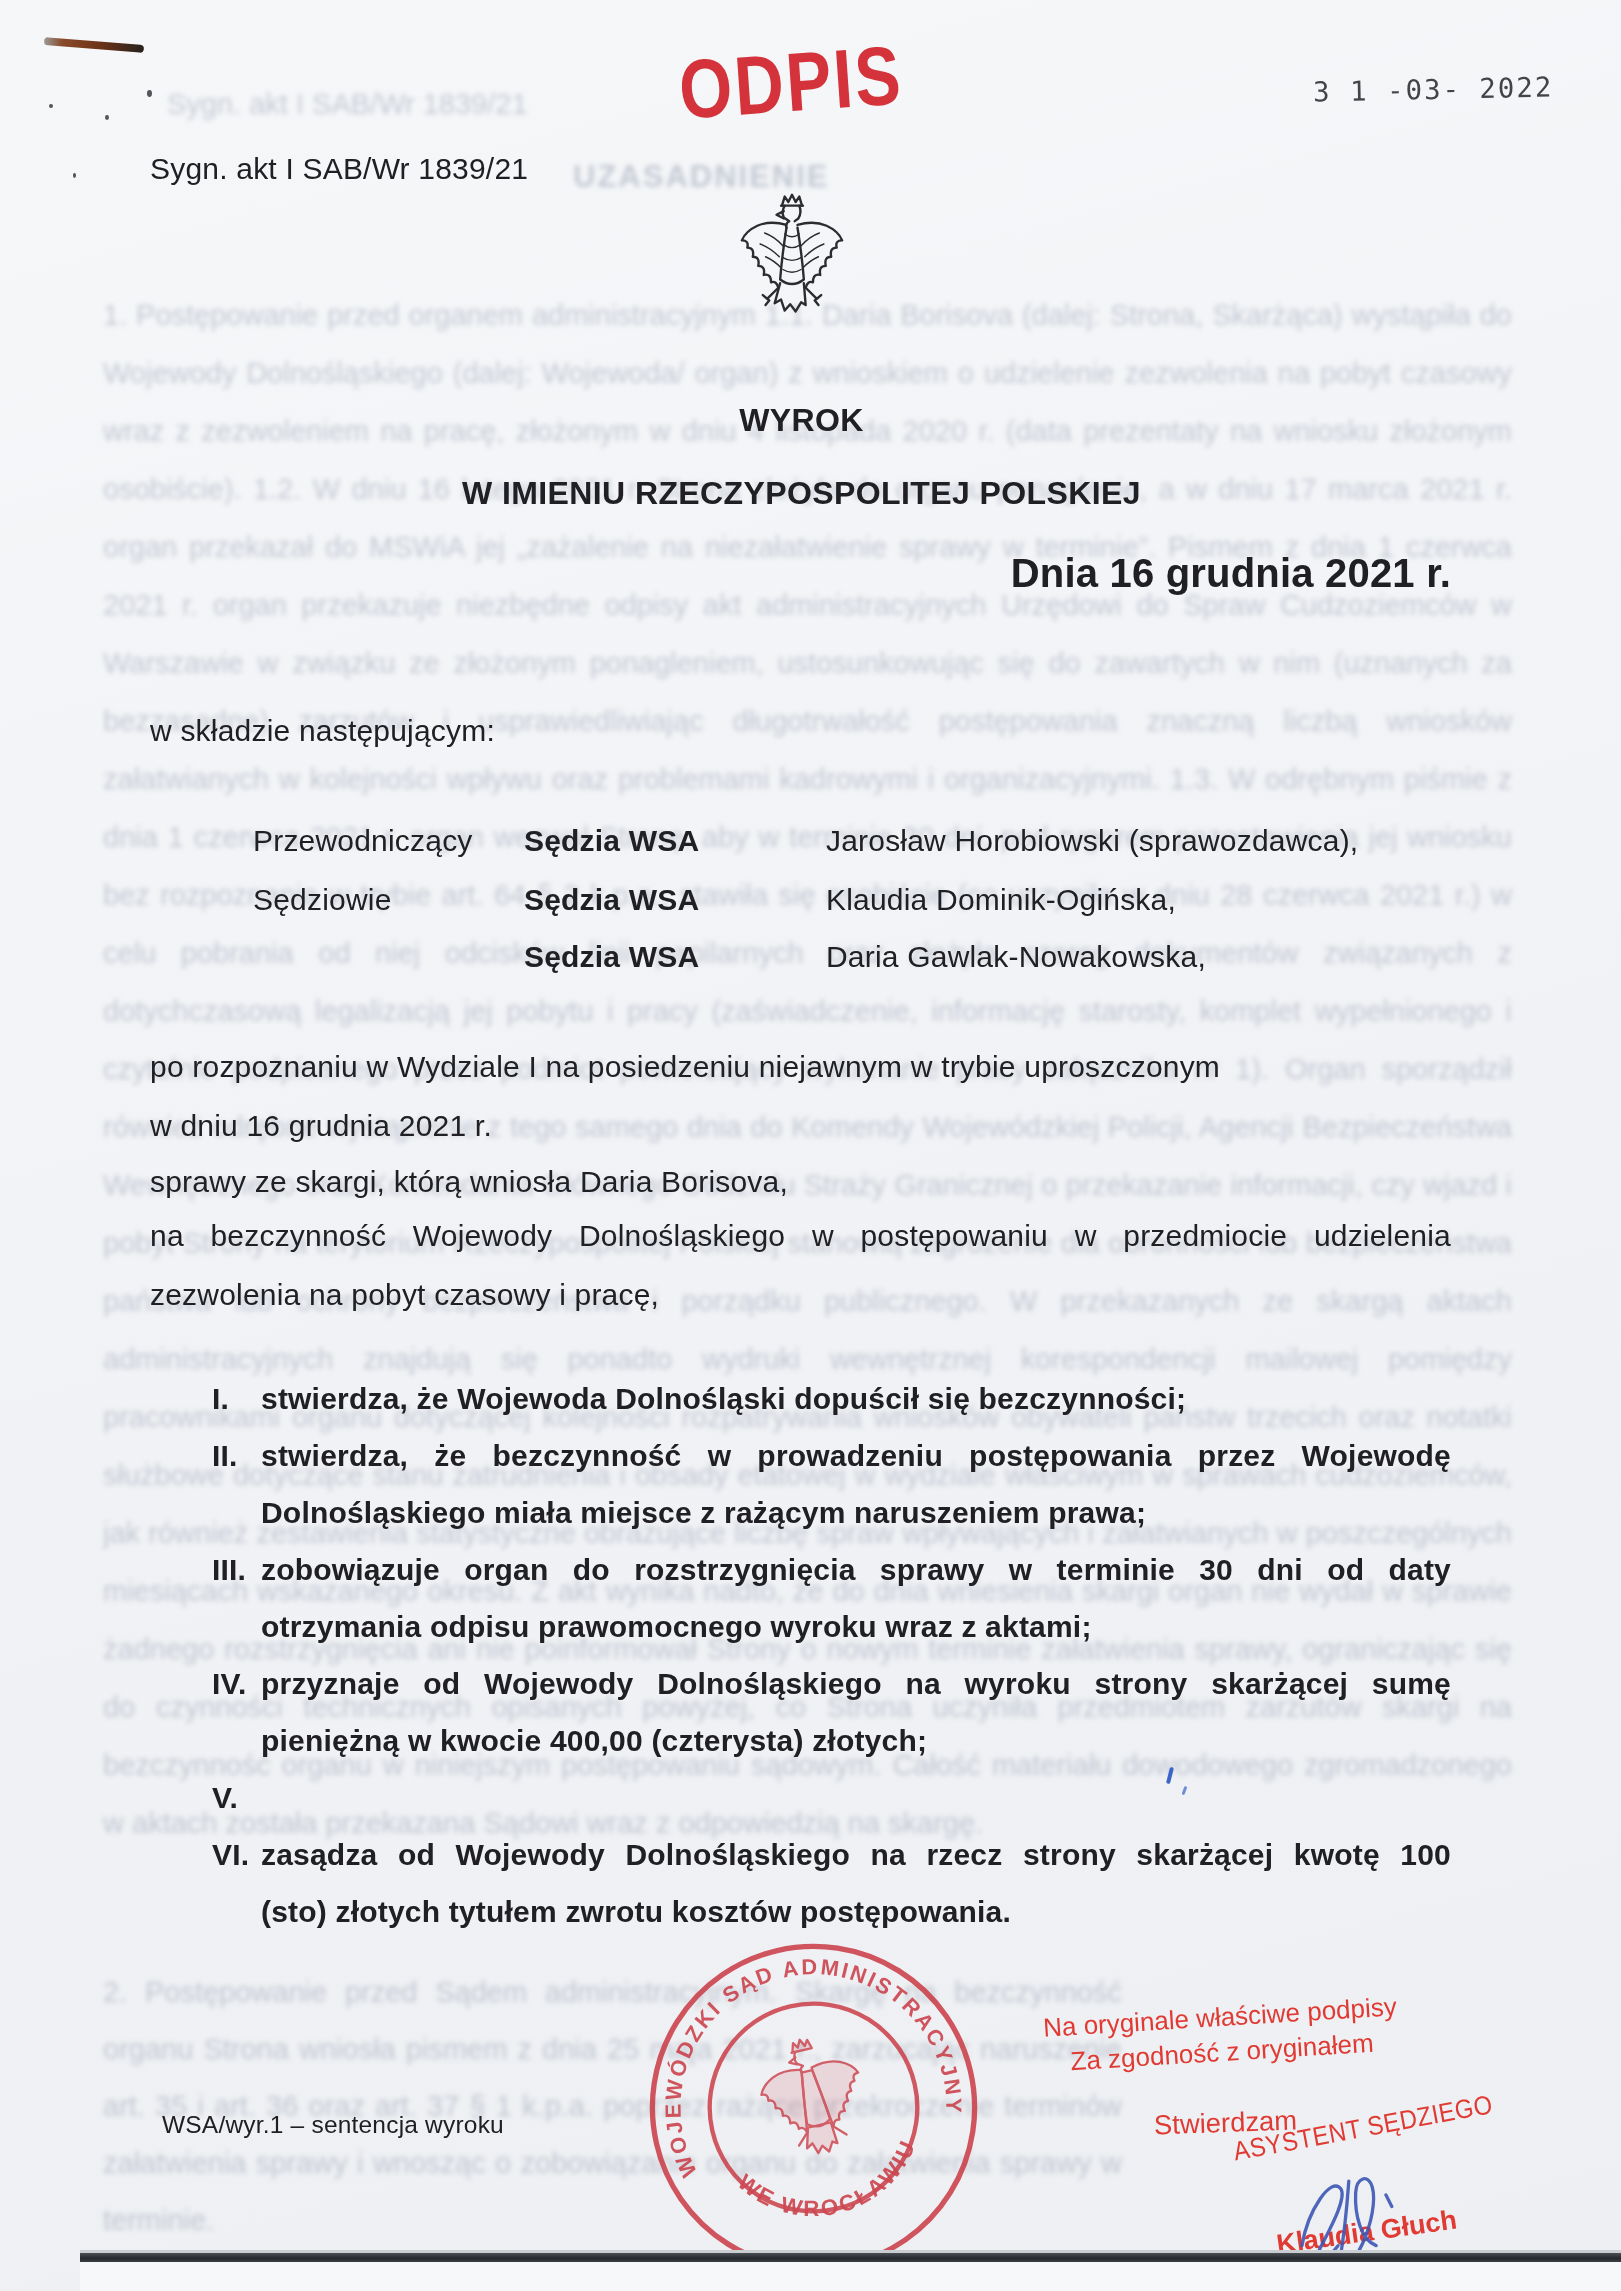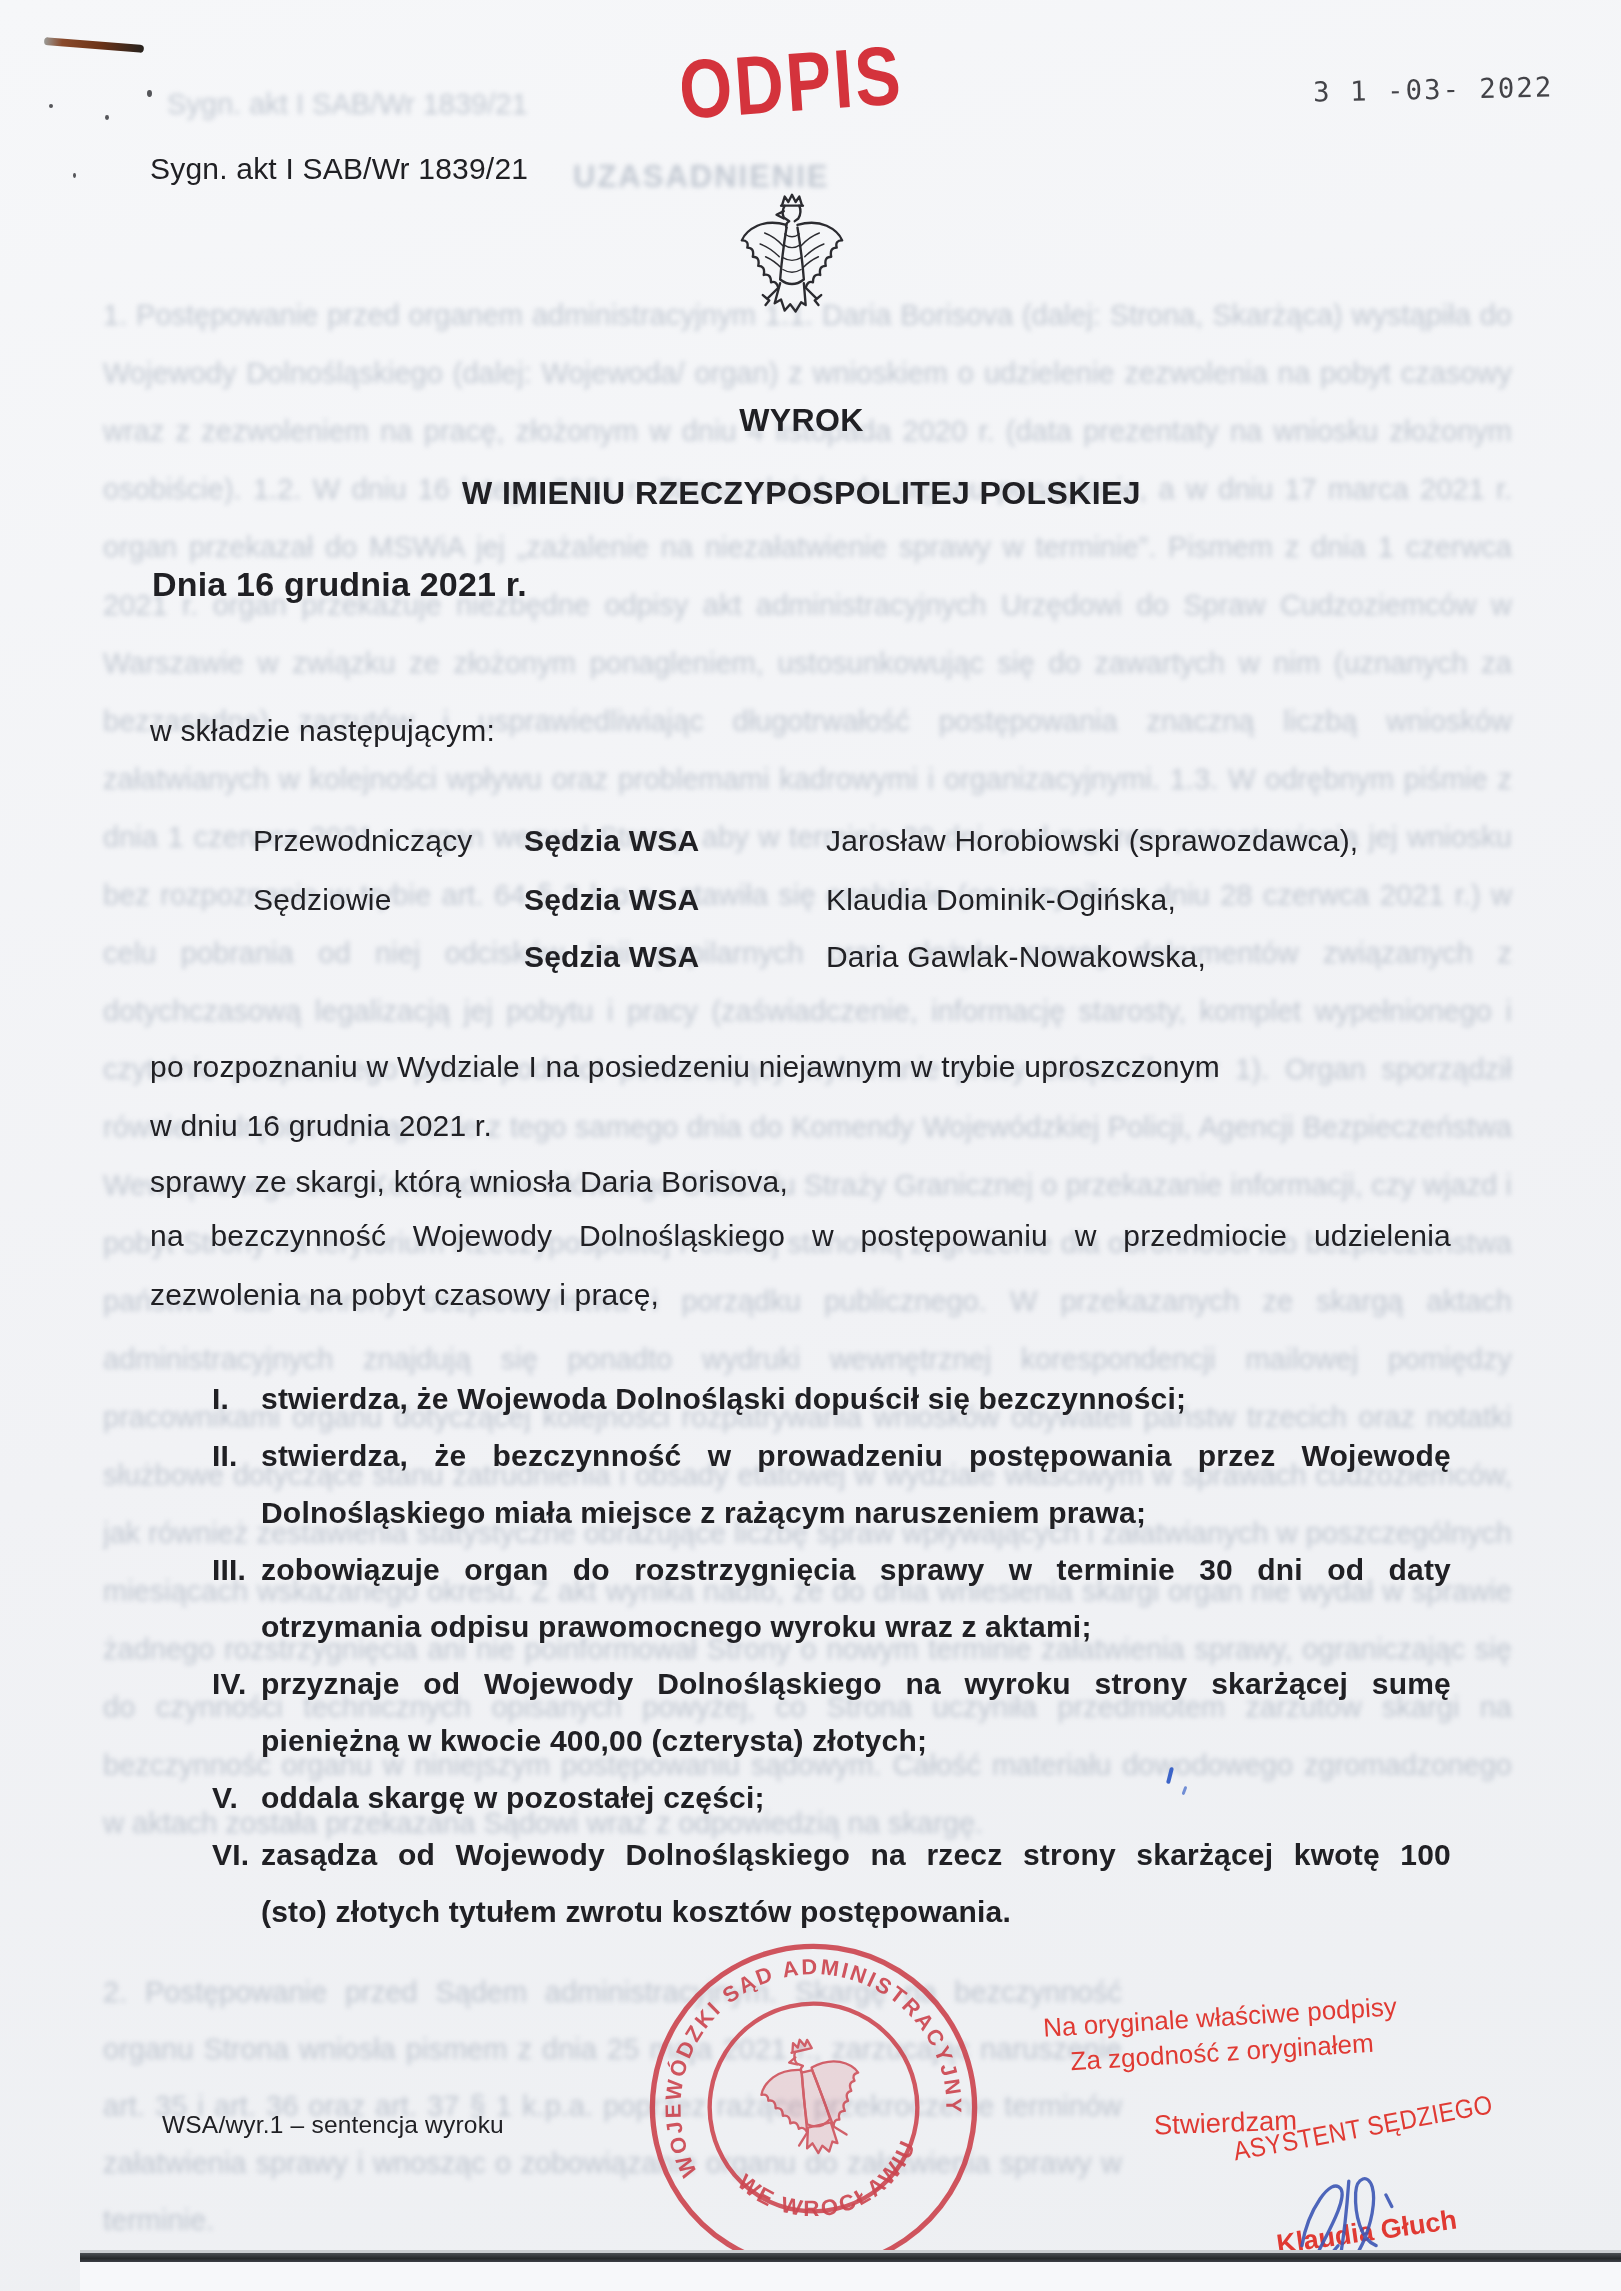--- a/index.html
+++ b/index.html
@@ -12,21 +12,21 @@
   .abs{position:absolute;}
   
   .bleed{color:#96a1b1;filter:blur(2.6px);opacity:.52;}
   .bleed-body{font-size:29px;line-height:58px;text-align:justify;overflow:hidden;}
   .bleed-ghost{font-size:29px;white-space:nowrap;}
   .bleed-ghost.bold{font-weight:700;filter:blur(2.9px);}
   
   .print{letter-spacing:0.2px;}
   .sygn{font-size:30px;top:152px;left:150px;}
   .heading-band{left:152px;width:1299px;text-align:center;font-weight:700;font-size:32px;letter-spacing:0.4px;}
-  .date-line{left:152px;width:1299px;font-weight:700;font-size:34px;top:565px;}
+  .date-line{left:152px;width:1299px;text-align:right;font-weight:700;font-size:40px;top:551px;}
   .body-text{font-size:30px;}
   .justified{text-align:justify;text-align-last:justify;}
   .comp-row{position:absolute;left:0;width:1621px;font-size:30px;}
   .comp-role{position:absolute;left:253px;white-space:nowrap;}
   .comp-title{position:absolute;left:524px;white-space:nowrap;font-weight:bold;}
   .comp-name{position:absolute;left:826px;white-space:nowrap;}
   .recital{left:150px;width:1301px;font-size:30px;position:absolute;}
   .verdict{left:261px;top:1370px;width:1190px;font-weight:700;font-size:30px;}
   .v-line{position:relative;line-height:57px;height:57px;}
   .v-line.justified{text-align:justify;text-align-last:justify;}
@@ -139,21 +139,21 @@
     <div class="v-line">
       <span class="v-num"></span><span>otrzymania odpisu prawomocnego wyroku wraz z aktami;</span>
     </div>
     <div class="v-line justified">
       <span class="v-num">IV.</span><span>przyznaje od Wojewody Dolnośląskiego na wyroku strony skarżącej sumę</span>
     </div>
     <div class="v-line">
       <span class="v-num"></span><span>pieniężną w kwocie 400,00 (czterysta) złotych;</span>
     </div>
     <div class="v-line">
-      <span class="v-num">V.</span><span>oddala skargę w pozostałej części;</span>
+      <span class="v-num">V.</span>
     </div>
     <div class="v-line justified">
       <span class="v-num">VI.</span><span>zasądza od Wojewody Dolnośląskiego na rzecz strony skarżącej kwotę 100</span>
     </div>
     <div class="v-line">
       <span class="v-num"></span><span>(sto) złotych tytułem zwrotu kosztów postępowania.</span>
     </div>
   </div>
 
   <div class="abs blue-tick" style="left:1168px;top:1767px;width:3.9px;height:16.7px;transform:rotate(14deg);"></div>

